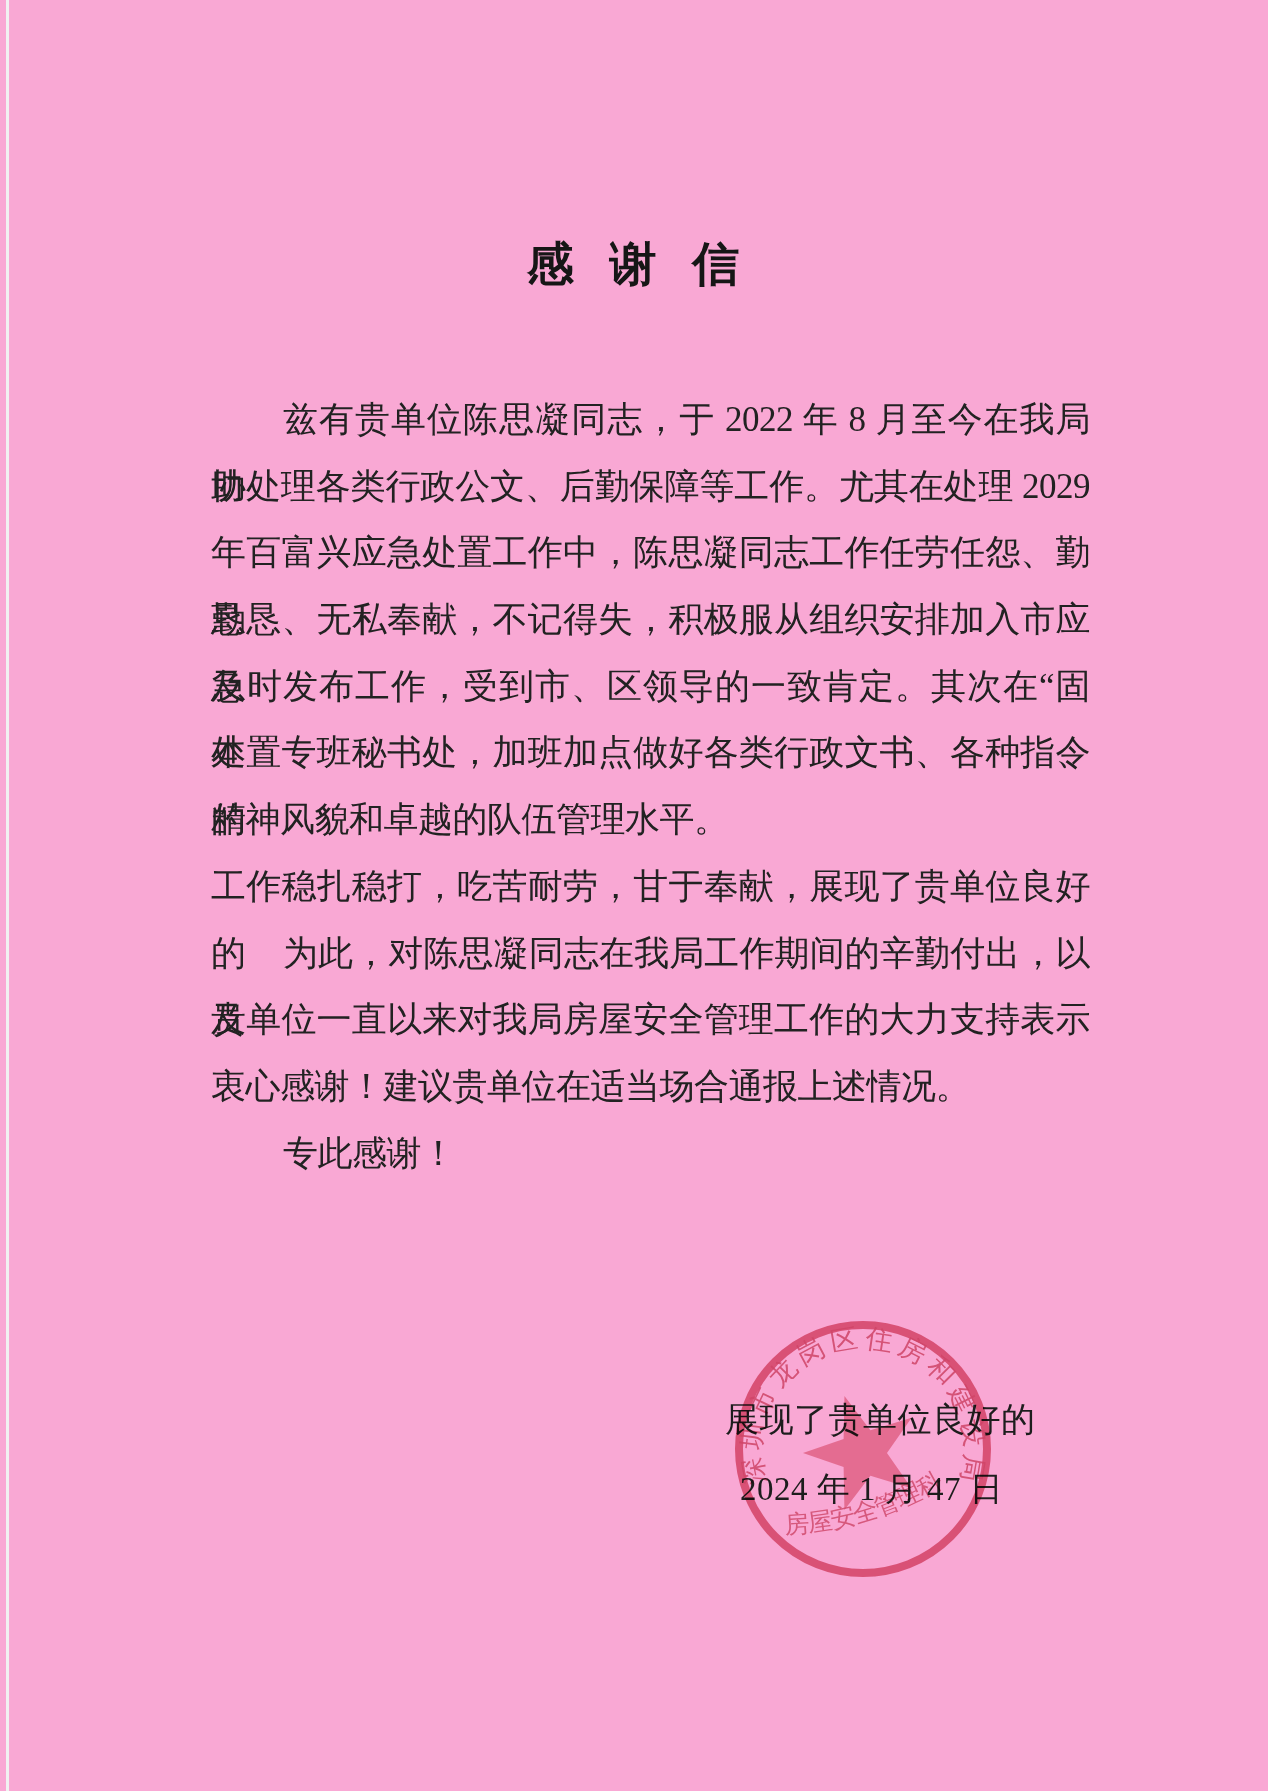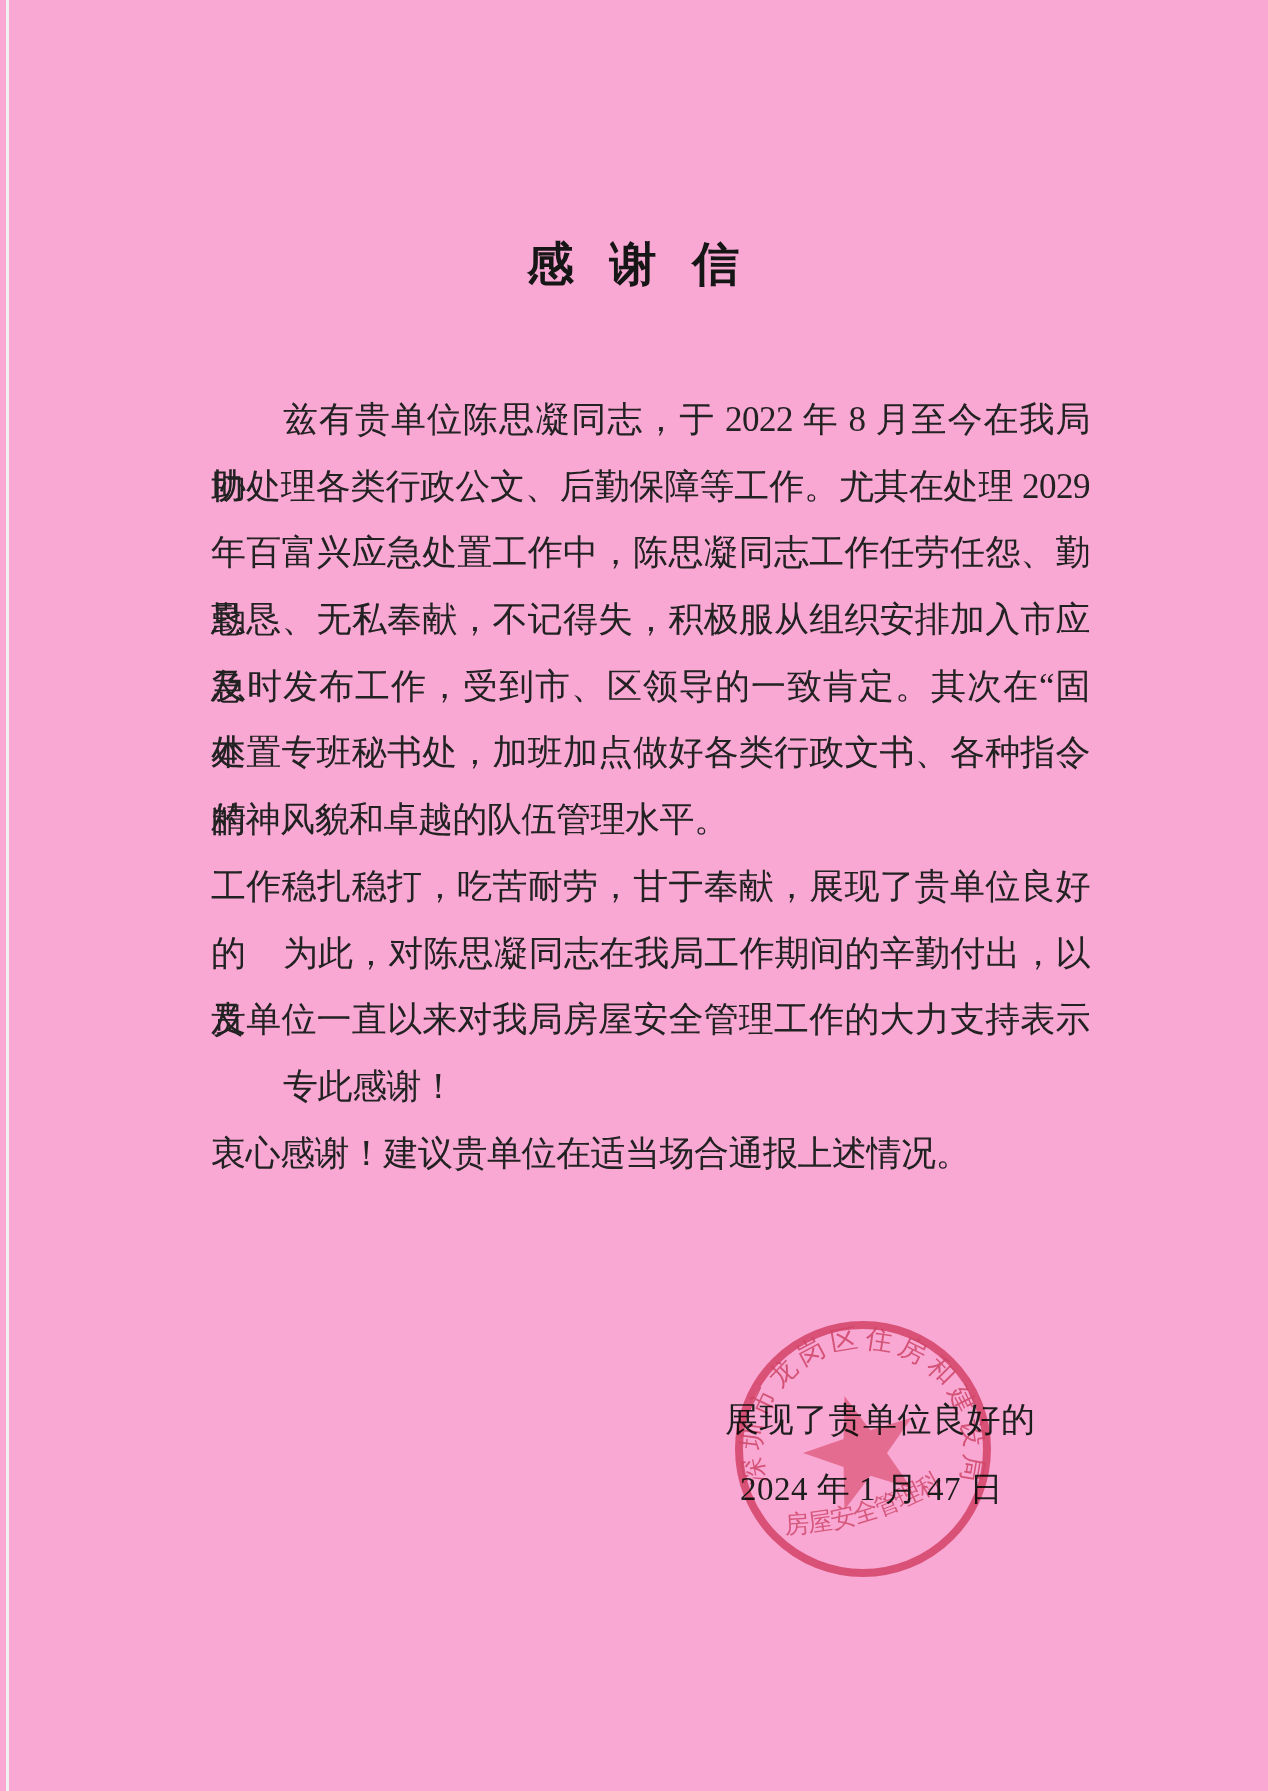--- a/index.html
+++ b/index.html
@@ -67,22 +67,22 @@
     <div class="line j indent">兹有贵单位陈思凝同志，于 2022 年 8 月至今在我局协</div>
     <div class="line j">助处理各类行政公文、后勤保障等工作。尤其在处理 2029</div>
     <div class="line j">年百富兴应急处置工作中，陈思凝同志工作任劳任怨、勤勤</div>
     <div class="line j">恳恳、无私奉献，不记得失，积极服从组织安排加入市应急</div>
     <div class="line j">及时发布工作，受到市、区领导的一致肯定。其次在“固本、</div>
     <div class="line j">处置专班秘书处，加班加点做好各类行政文书、各种指令的</div>
     <div class="line">精神风貌和卓越的队伍管理水平。</div>
     <div class="line j">工作稳扎稳打，吃苦耐劳，甘于奉献，展现了贵单位良好的</div>
     <div class="line j indent">为此，对陈思凝同志在我局工作期间的辛勤付出，以及</div>
     <div class="line j">贵单位一直以来对我局房屋安全管理工作的大力支持表示</div>
+    <div class="line">衷心感谢！建议贵单位在适当场合通报上述情况。</div>
     <div class="line indent">专此感谢！</div>
-    <div class="line">衷心感谢！建议贵单位在适当场合通报上述情况。</div>
   </div>
 
   <div class="sig-org">展现了贵单位良好的</div>
   <div class="sig-date">2024 年 1 月 47 日</div>
 
   <div class="seal">
     <svg viewBox="0 0 280 280" xmlns="http://www.w3.org/2000/svg">
 
       <circle cx="140" cy="142" r="124" fill="none" stroke="#d6566e" stroke-width="8" opacity="0.85"></circle>
 

